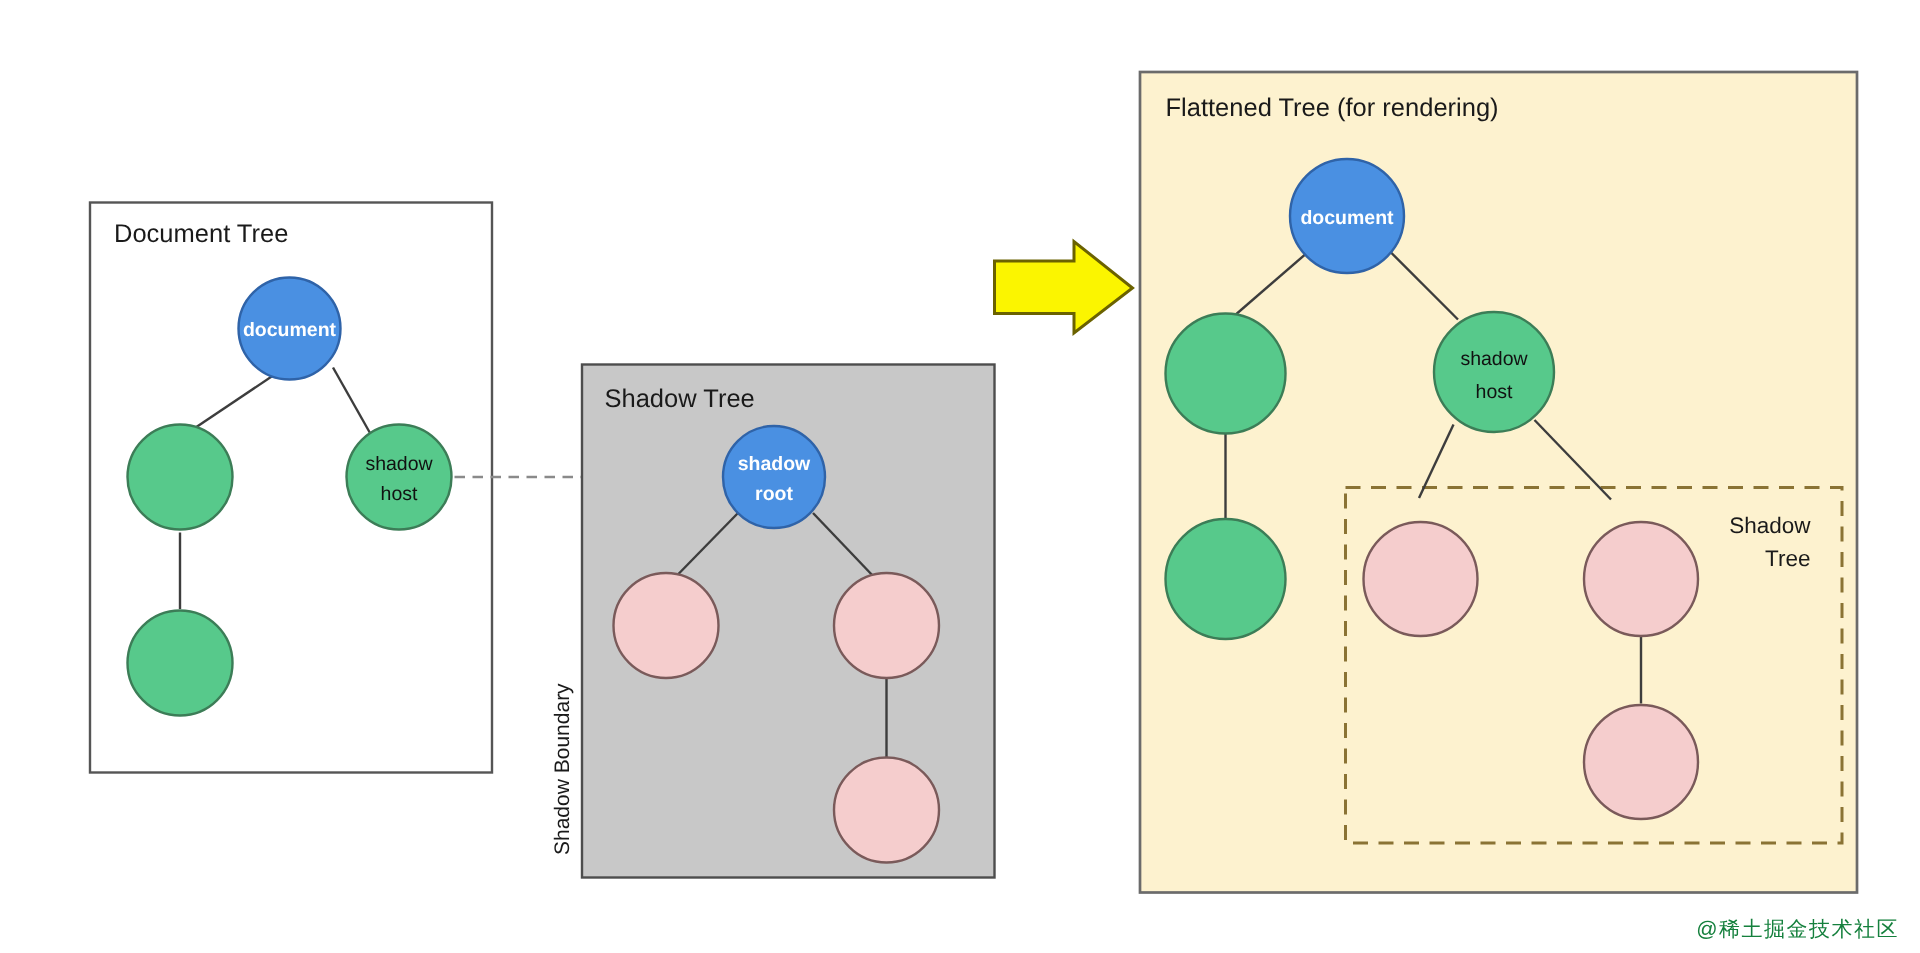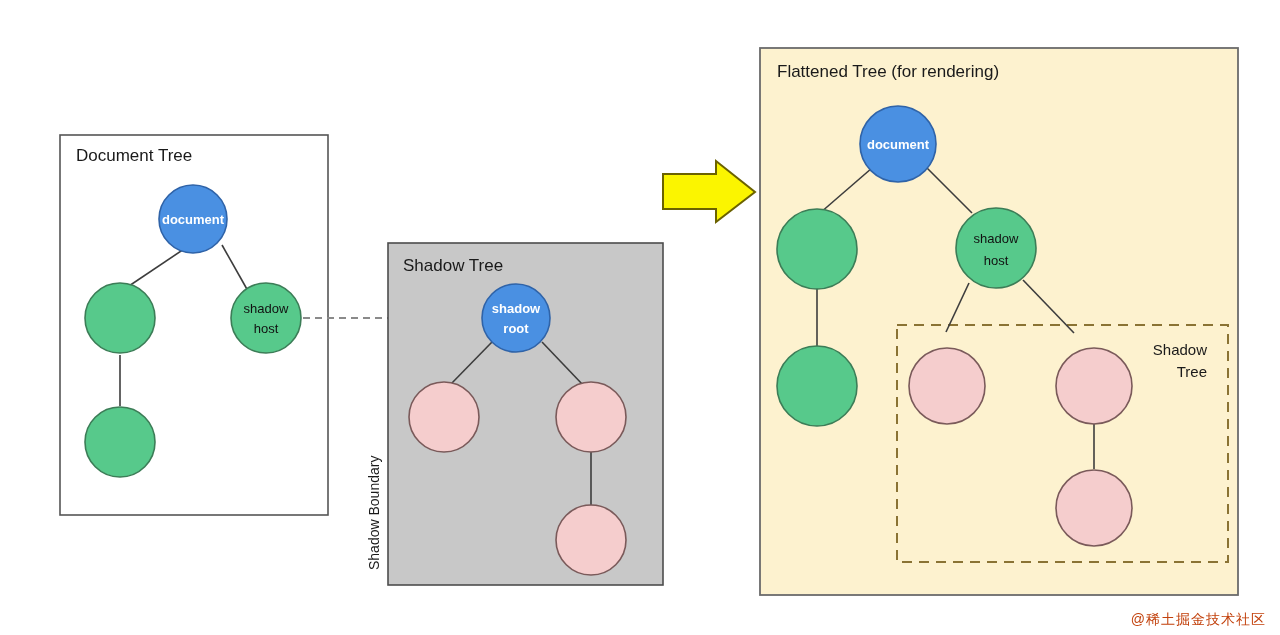--- a/index.html
+++ b/index.html
@@ -60,21 +60,21 @@
     stroke-width: 1.8;
     stroke-dasharray: 7 5;
     fill: none;
   }
   .watermark {
     position: absolute;
     right: 14px;
     bottom: 6px;
     font-family: "Liberation Sans", sans-serif;
     font-size: 14px;
-    color: #c2410c;
+    color: #15803d;
     letter-spacing: 1px;
     white-space: nowrap;
   }
 </style>
 </head>
 <body>
 
 <div id="stage">
 
   <svg class="diagram" viewBox="0 0 1280 635">

